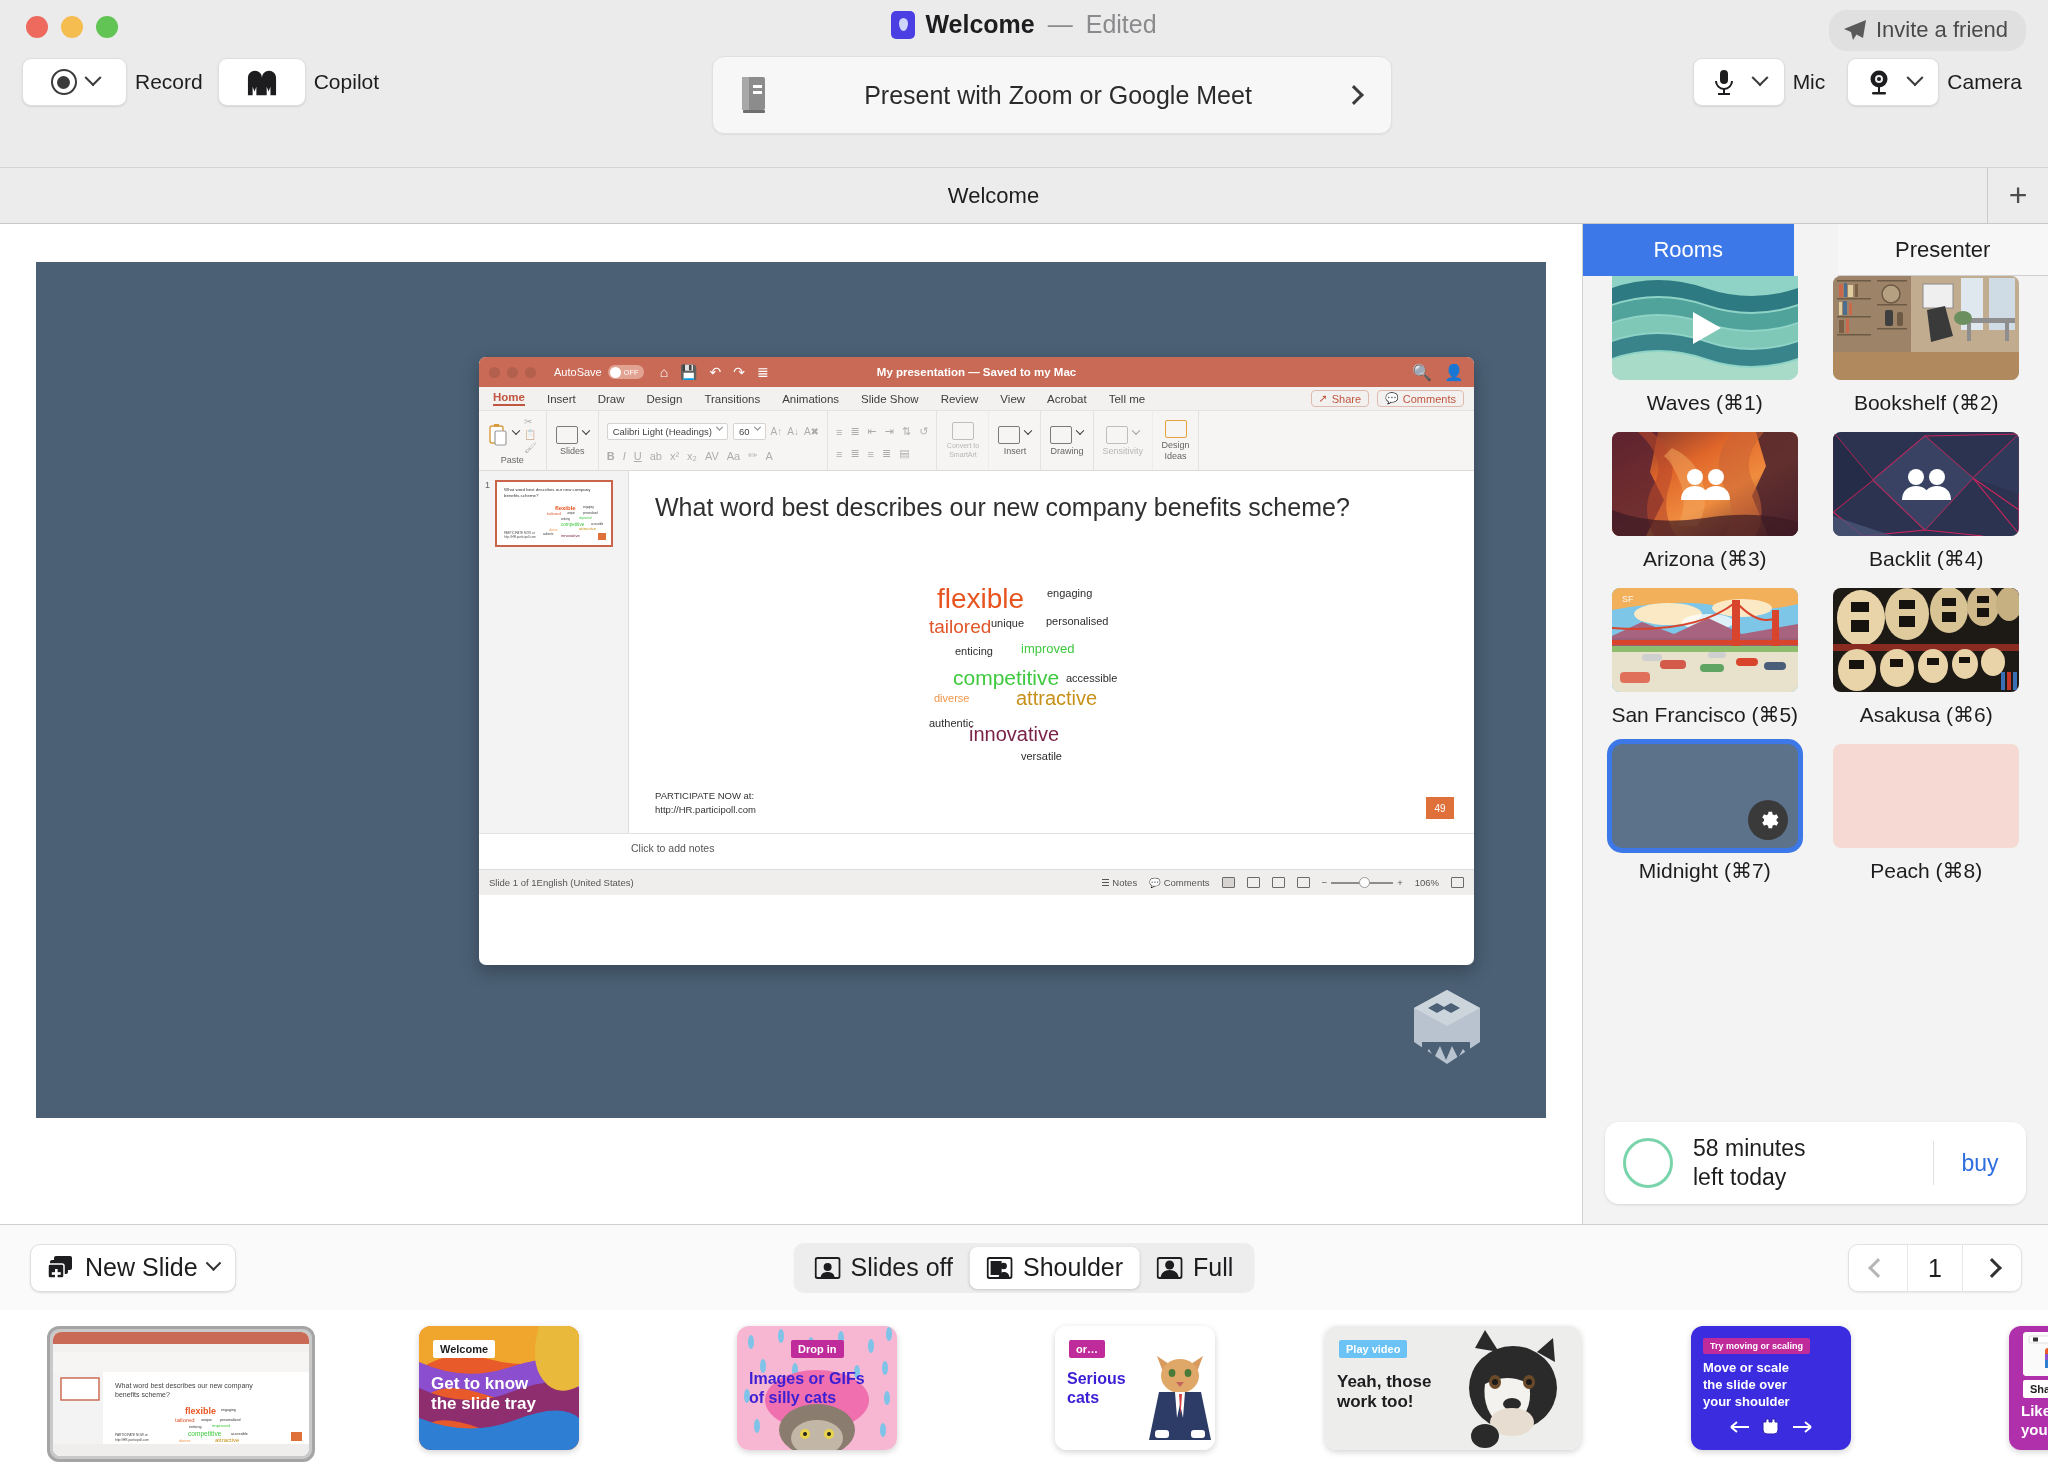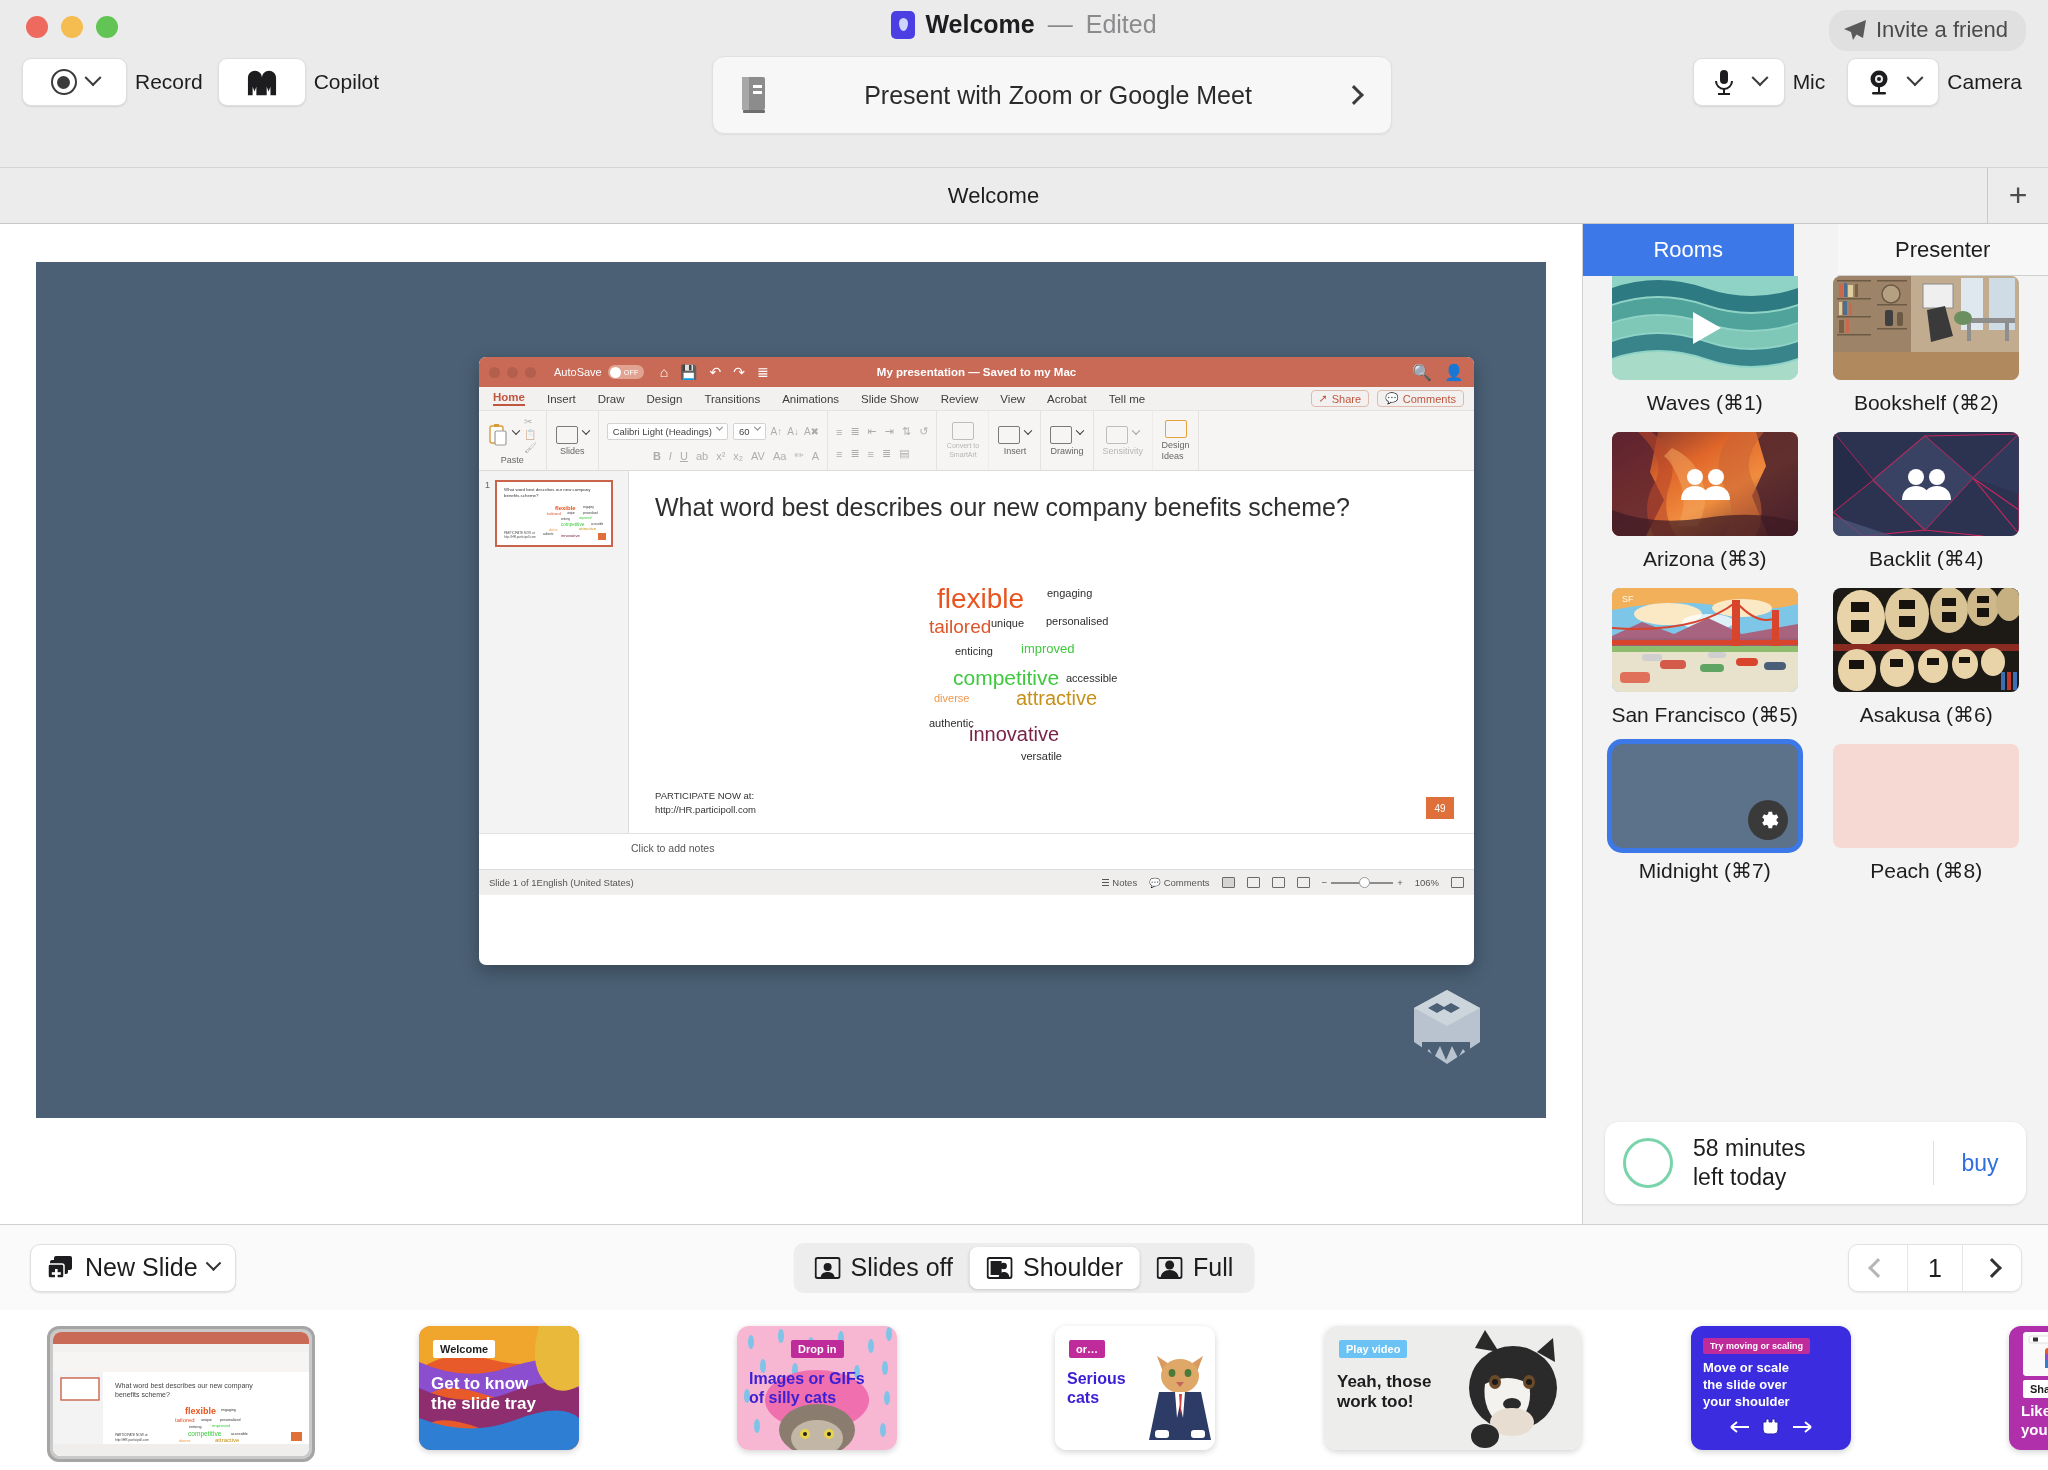--- a/index.html
+++ b/index.html
@@ -524,21 +524,21 @@
           </div>
 
           <div class="rgroup">
             <div class="rgroup-row">
               <span class="ico-sq"></span>
               <span class="chev" style="width:6px;height:6px;border-width:1.4px"></span>
             </div>
             <div class="glabel">Slides</div>
           </div>
 
-          <div class="rgroup" style="align-items:flex-end;padding:0 8px">
+          <div class="rgroup" style="align-items:flex-start;padding:0 8px">
             <div class="rgroup-row" style="margin-top:4px">
               <span class="fontbox">
                 <span>Calibri Light (Headings)</span>
                 <span class="chev" style="width:5px;height:5px;border-width:1.2px;border-color:#888"></span>
               </span>
               <span class="fontbox">
                 <span>60</span>
                 <span class="chev" style="width:5px;height:5px;border-width:1.2px;border-color:#888"></span>
               </span>
               <span class="dim">A↑</span>
@@ -599,21 +599,21 @@
           </div>
 
           <div class="rgroup dim">
             <div class="rgroup-row">
               <span class="ico-sq"></span>
               <span class="chev" style="width:6px;height:6px;border-width:1.4px"></span>
             </div>
             <div class="glabel">Sensitivity</div>
           </div>
 
-          <div class="rgroup" style="max-width:46px;">
+          <div class="rgroup" style="max-width:46px;text-align:center">
             <span class="ico-sq" style="border-color:#e5a33b"></span>
             <div class="glabel" style="line-height:1.2">Design Ideas</div>
           </div>
         </div>
 
         <div class="ppt-body">
           <div class="ppt-slides-pane">
             <span class="slide-num">1</span>
             <div class="slide-mini">
               <div class="mtitle">What word best describes our new company benefits scheme?</div>

